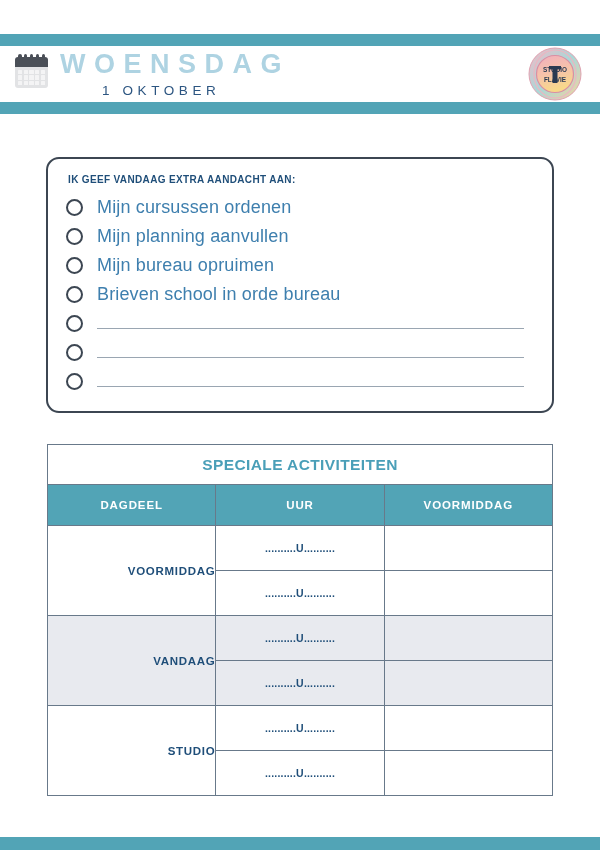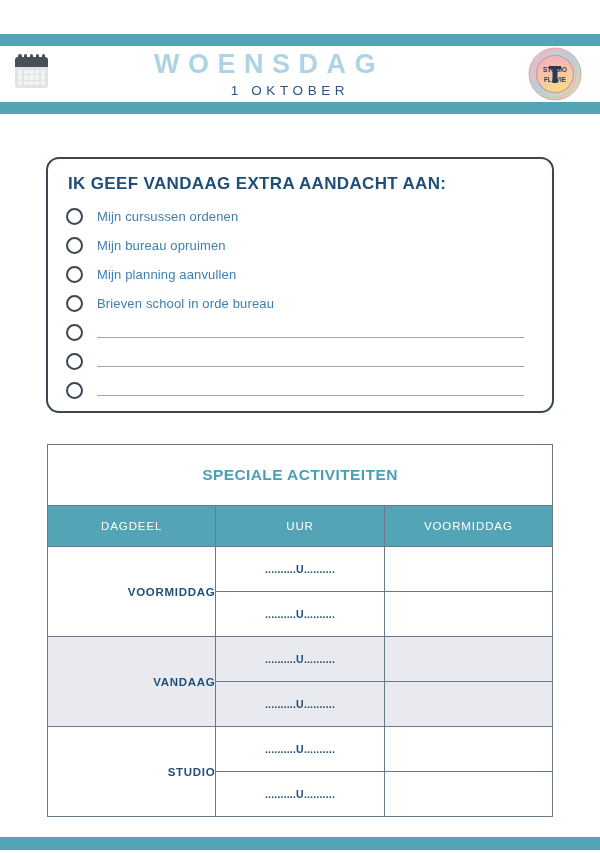--- a/index.html
+++ b/index.html
@@ -106,21 +106,21 @@
   .cal-cell {
     background: #F4F4F5;
     border-radius: 0.5px;
   }
 
   .title-block {
     position: absolute;
     left: 58px;
     top: 0;
     width: 420px;
-    text-align: center;
+    text-align: left;
   }
   .day-name {
     font-size: 27px;
     font-weight: bold;
     letter-spacing: 8.5px;
     color: #AED3E2;
     line-height: 36px;
     margin: 0;
     padding-left: 2px;
   }
@@ -150,42 +150,42 @@
     top: 157px;
     width: 508px;
     height: 256px;
     border: 2.2px solid #3C4652;
     border-radius: 13px;
     background: #ffffff;
     box-sizing: border-box;
     padding: 15px 20px 0 18px;
   }
   .checklist-title {
-    font-size: 17px;
+    font-size: 10px;
     font-weight: bold;
     color: #1F4E79;
     letter-spacing: 0.35px;
     margin: 0 0 8px 2px;
   }
   .check-row {
     display: flex;
     align-items: center;
     height: 29px;
   }
   .check-circle {
     width: 17px;
     height: 17px;
     border: 2.3px solid #3C4652;
     border-radius: 50%;
     box-sizing: border-box;
     flex: 0 0 auto;
   }
   .check-label {
     margin-left: 14px;
-    font-size: 13px;
+    font-size: 18px;
     color: #3E7FAE;
     letter-spacing: 0.15px;
     white-space: nowrap;
   }
   .check-line {
     margin-left: 14px;
     flex: 1 1 auto;
     height: 1px;
     background: #9AA6B2;
     margin-top: 9px;
@@ -204,34 +204,34 @@
     border-collapse: collapse;
     width: 506px;
     table-layout: fixed;
   }
   table.activities td, table.activities th {
     border: 1.6px solid #68798A;
     padding: 0;
     box-sizing: border-box;
   }
   .tbl-title {
-    height: 61px;
+    height: 40px;
     text-align: center;
     background: #ffffff;
     color: #4A9FB8;
     font-size: 15.5px;
     font-weight: bold;
     letter-spacing: 0.4px;
   }
   .col-head {
     height: 41px;
     background: #52A4B6;
     color: #ffffff;
     font-size: 11.5px;
-    font-weight: normal;
+    font-weight: bold;
     letter-spacing: 0.9px;
     text-align: center;
     vertical-align: middle;
   }
   .dagdeel-cell {
     text-align: right;
     vertical-align: middle;
     color: #1F4E79;
     font-size: 11.5px;
     font-weight: bold;
@@ -327,25 +327,25 @@
 
   <div class="checklist">
     <div class="checklist-title">IK GEEF VANDAAG EXTRA AANDACHT AAN:</div>
 
     <div class="check-row">
       <span class="check-circle"></span>
       <span class="check-label">Mijn cursussen ordenen</span>
     </div>
     <div class="check-row">
       <span class="check-circle"></span>
+      <span class="check-label">Mijn planning aanvullen</span>
+    </div>
+    <div class="check-row">
+      <span class="check-circle"></span>
       <span class="check-label">Mijn bureau opruimen</span>
-    </div>
-    <div class="check-row">
-      <span class="check-circle"></span>
-      <span class="check-label">Mijn planning aanvullen</span>
     </div>
     <div class="check-row">
       <span class="check-circle"></span>
       <span class="check-label">Brieven school in orde bureau</span>
     </div>
 
     <div class="check-row">
       <span class="check-circle"></span>
       <span class="check-line"></span>
     </div>

